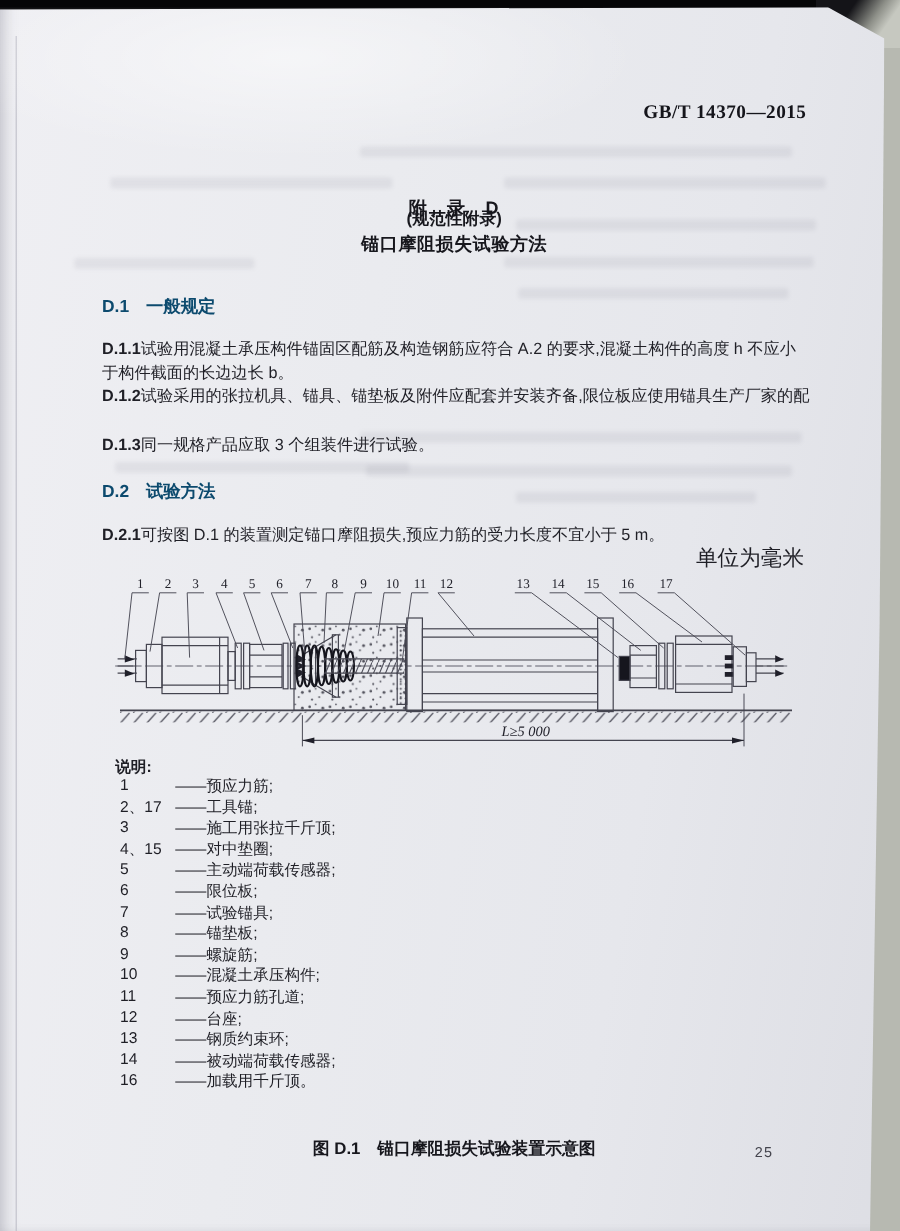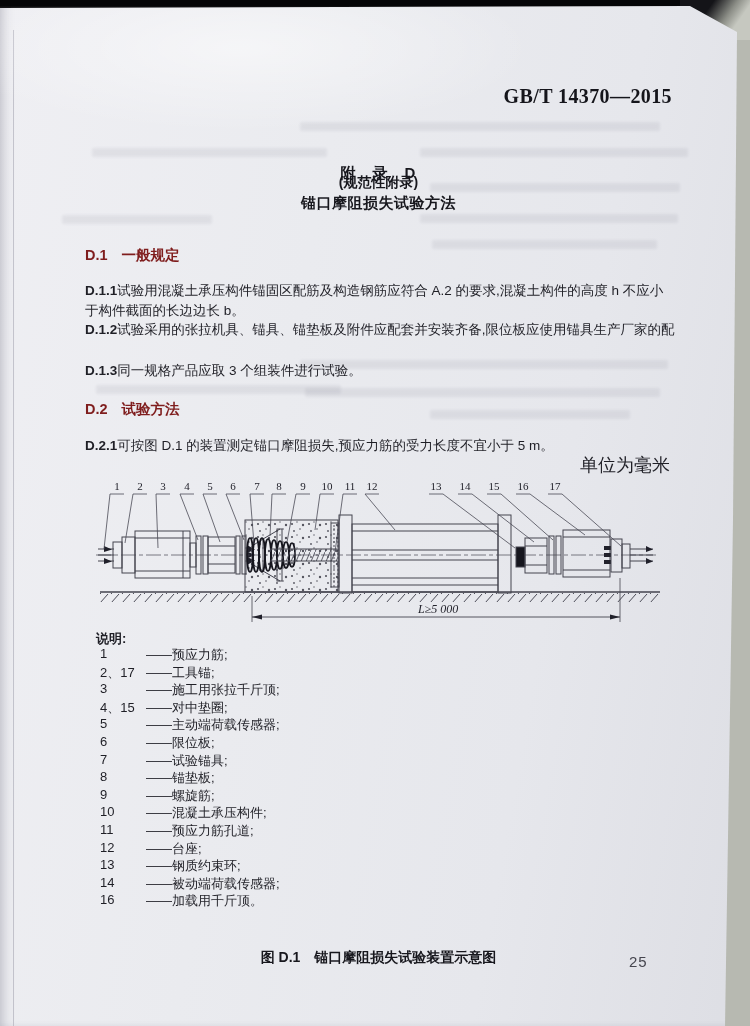--- a/index.html
+++ b/index.html
@@ -31,39 +31,39 @@
     position:absolute;left:0;top:8px;width:750px;height:210px;
     background:radial-gradient(ellipse 420px 120px at 240px 40px,rgba(255,255,255,.5),rgba(255,255,255,0) 70%);
     pointer-events:none;
   }
   
   .ghost{position:absolute;height:9px;background:#6a6a7c;opacity:.10;filter:blur(1.6px);border-radius:2px;}
 
   .txt{position:absolute;color:#1f1f26;}
   .doc-code{
     right:78px;top:85px;font-family:"Liberation Serif","DejaVu Serif",serif;
-    font-weight:bold;font-size:20px;letter-spacing:.4px;color:#15151b;
+    font-weight:bold;font-size:16px;letter-spacing:.4px;color:#15151b;
   }
   .heading{left:85px;width:587px;text-align:center;font-weight:bold;color:#17171d;}
   .h-app{top:164px;font-size:15px;letter-spacing:1px;}
   .h-norm{top:174px;font-size:14px;}
   .h-title{top:194px;font-size:15px;letter-spacing:.5px;}
 
-  .sec{left:85px;font-weight:bold;font-size:14.5px;color:#7f1d1d;}
+  .sec{left:85px;font-weight:bold;font-size:14.5px;color:#0c4a6e;}
   .sec .snum{margin-right:14px;}
   .clause{left:85px;width:590px;font-size:13.5px;line-height:19.5px;}
   .clause .cnum{font-weight:bold;}
   .unit-note{right:80px;top:453px;font-size:18px;}
 
   .legend-title{left:96px;top:630px;font-size:13px;font-weight:700;}
   .legend{left:100px;top:646px;width:420px;font-size:13px;}
   .lg-row{height:17.6px;display:flex;align-items:flex-start;}
   .lg-num{display:inline-block;width:46px;flex:0 0 46px;}
   .caption{left:85px;width:587px;top:916px;text-align:center;font-weight:bold;font-size:14px;color:#17171d;margin-top:33px;}
-  .pageno{left:629px;top:953px;font-size:15px;color:#45454e;letter-spacing:1px;}
+  .pageno{left:629px;top:953px;font-size:12px;color:#45454e;letter-spacing:1px;}
 
   svg.fig{position:absolute;left:85px;top:470px;}
   .co-num{font:11px "Liberation Serif","DejaVu Serif",serif;fill:#23232c;text-anchor:middle;}
   .co-leader{stroke:#4a4a56;stroke-width:.8;fill:none;}
   .dim-label{font:italic 12px "Liberation Serif","DejaVu Serif",serif;fill:#23232c;}
 </style>
 </head>
 <body>
 
 <div class="scan">

